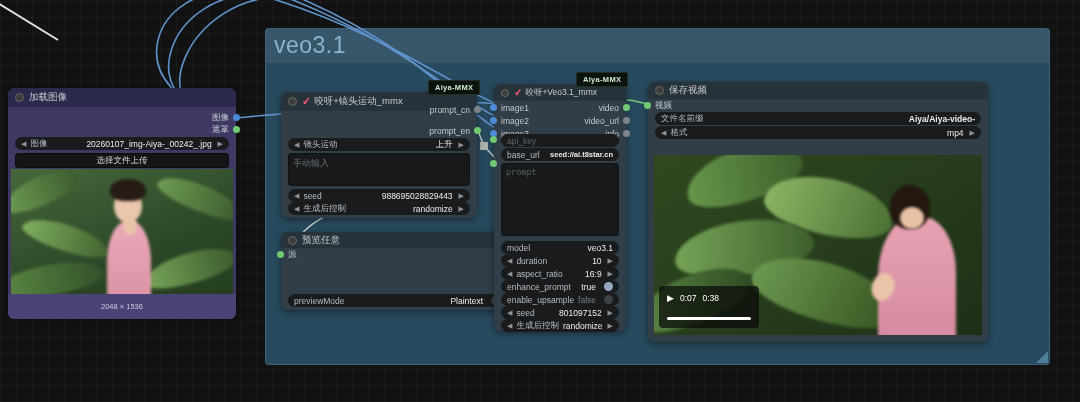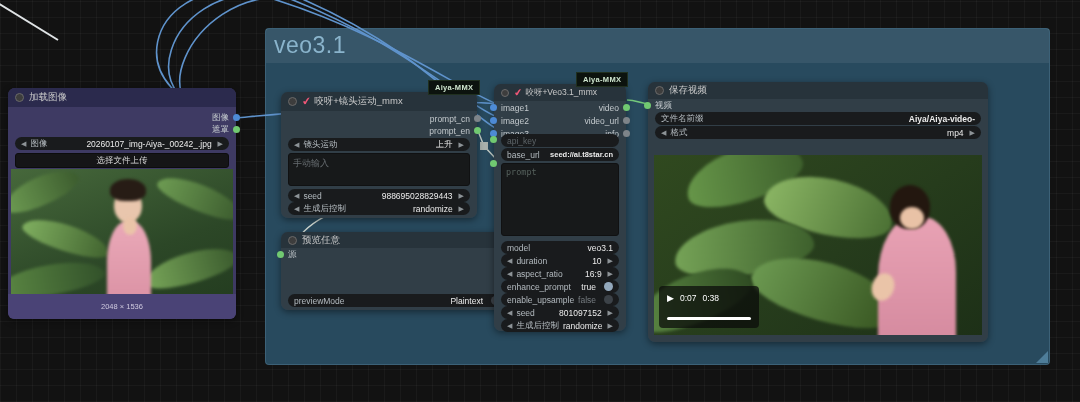--- a/index.html
+++ b/index.html
@@ -134,21 +134,21 @@
 </div>
 
 <div class="badge" style="left:428px;top:80px;">Aiya-MMX</div>
 <div class="node steel" style="left:281px;top:92px;width:196px;height:126px;">
   <div class="nbody"></div>
   <div class="nheader">
     <span class="hdot"></span>
     <span class="check">✔</span>
     <span class="ntitle">咬呀+镜头运动_mmx</span>
   </div>
-  <div class="srow out" style="top:21px;">
+  <div class="srow out" style="top:12px;">
     <span>prompt_cn</span>
     <span class="dot gray odot" style="right:-11px;"></span>
   </div>
   <div class="srow out" style="top:33px;">
     <span>prompt_en</span>
     <span class="dot green odot" style="right:-11px;"></span>
   </div>
   <div class="pill" style="top:46px;">
     <span class="arr">◀</span>
     <span class="lbl">镜头运动</span>

